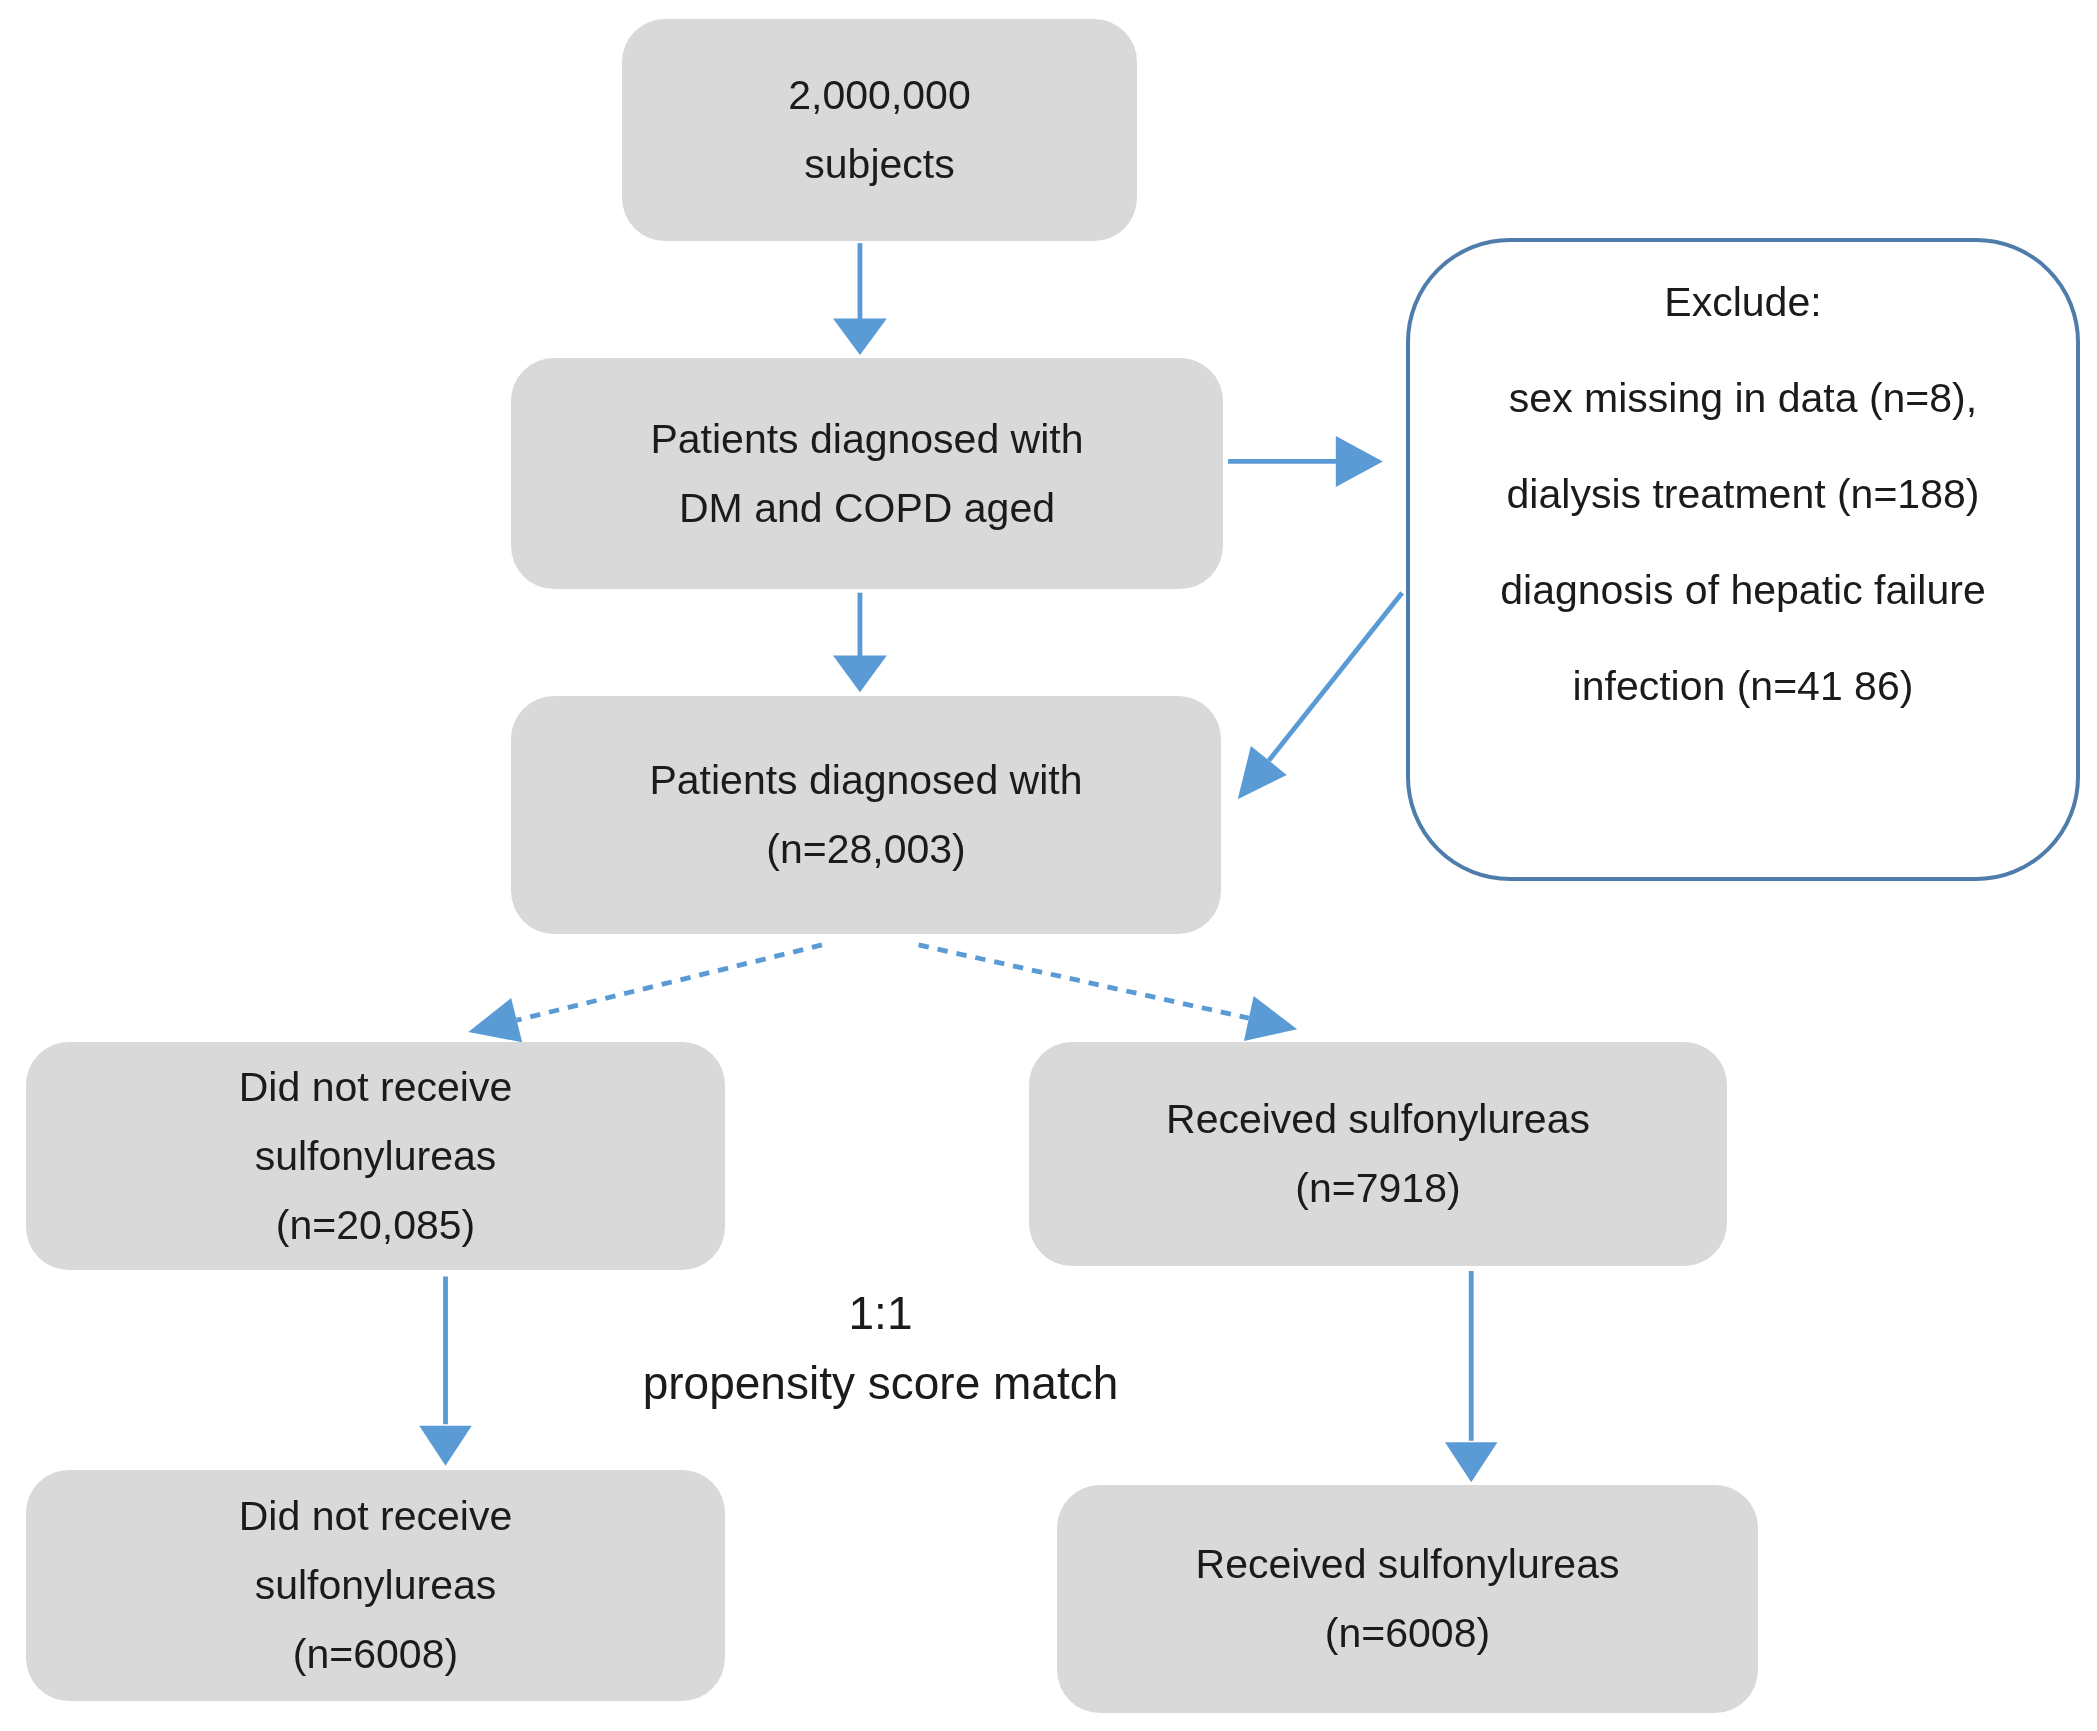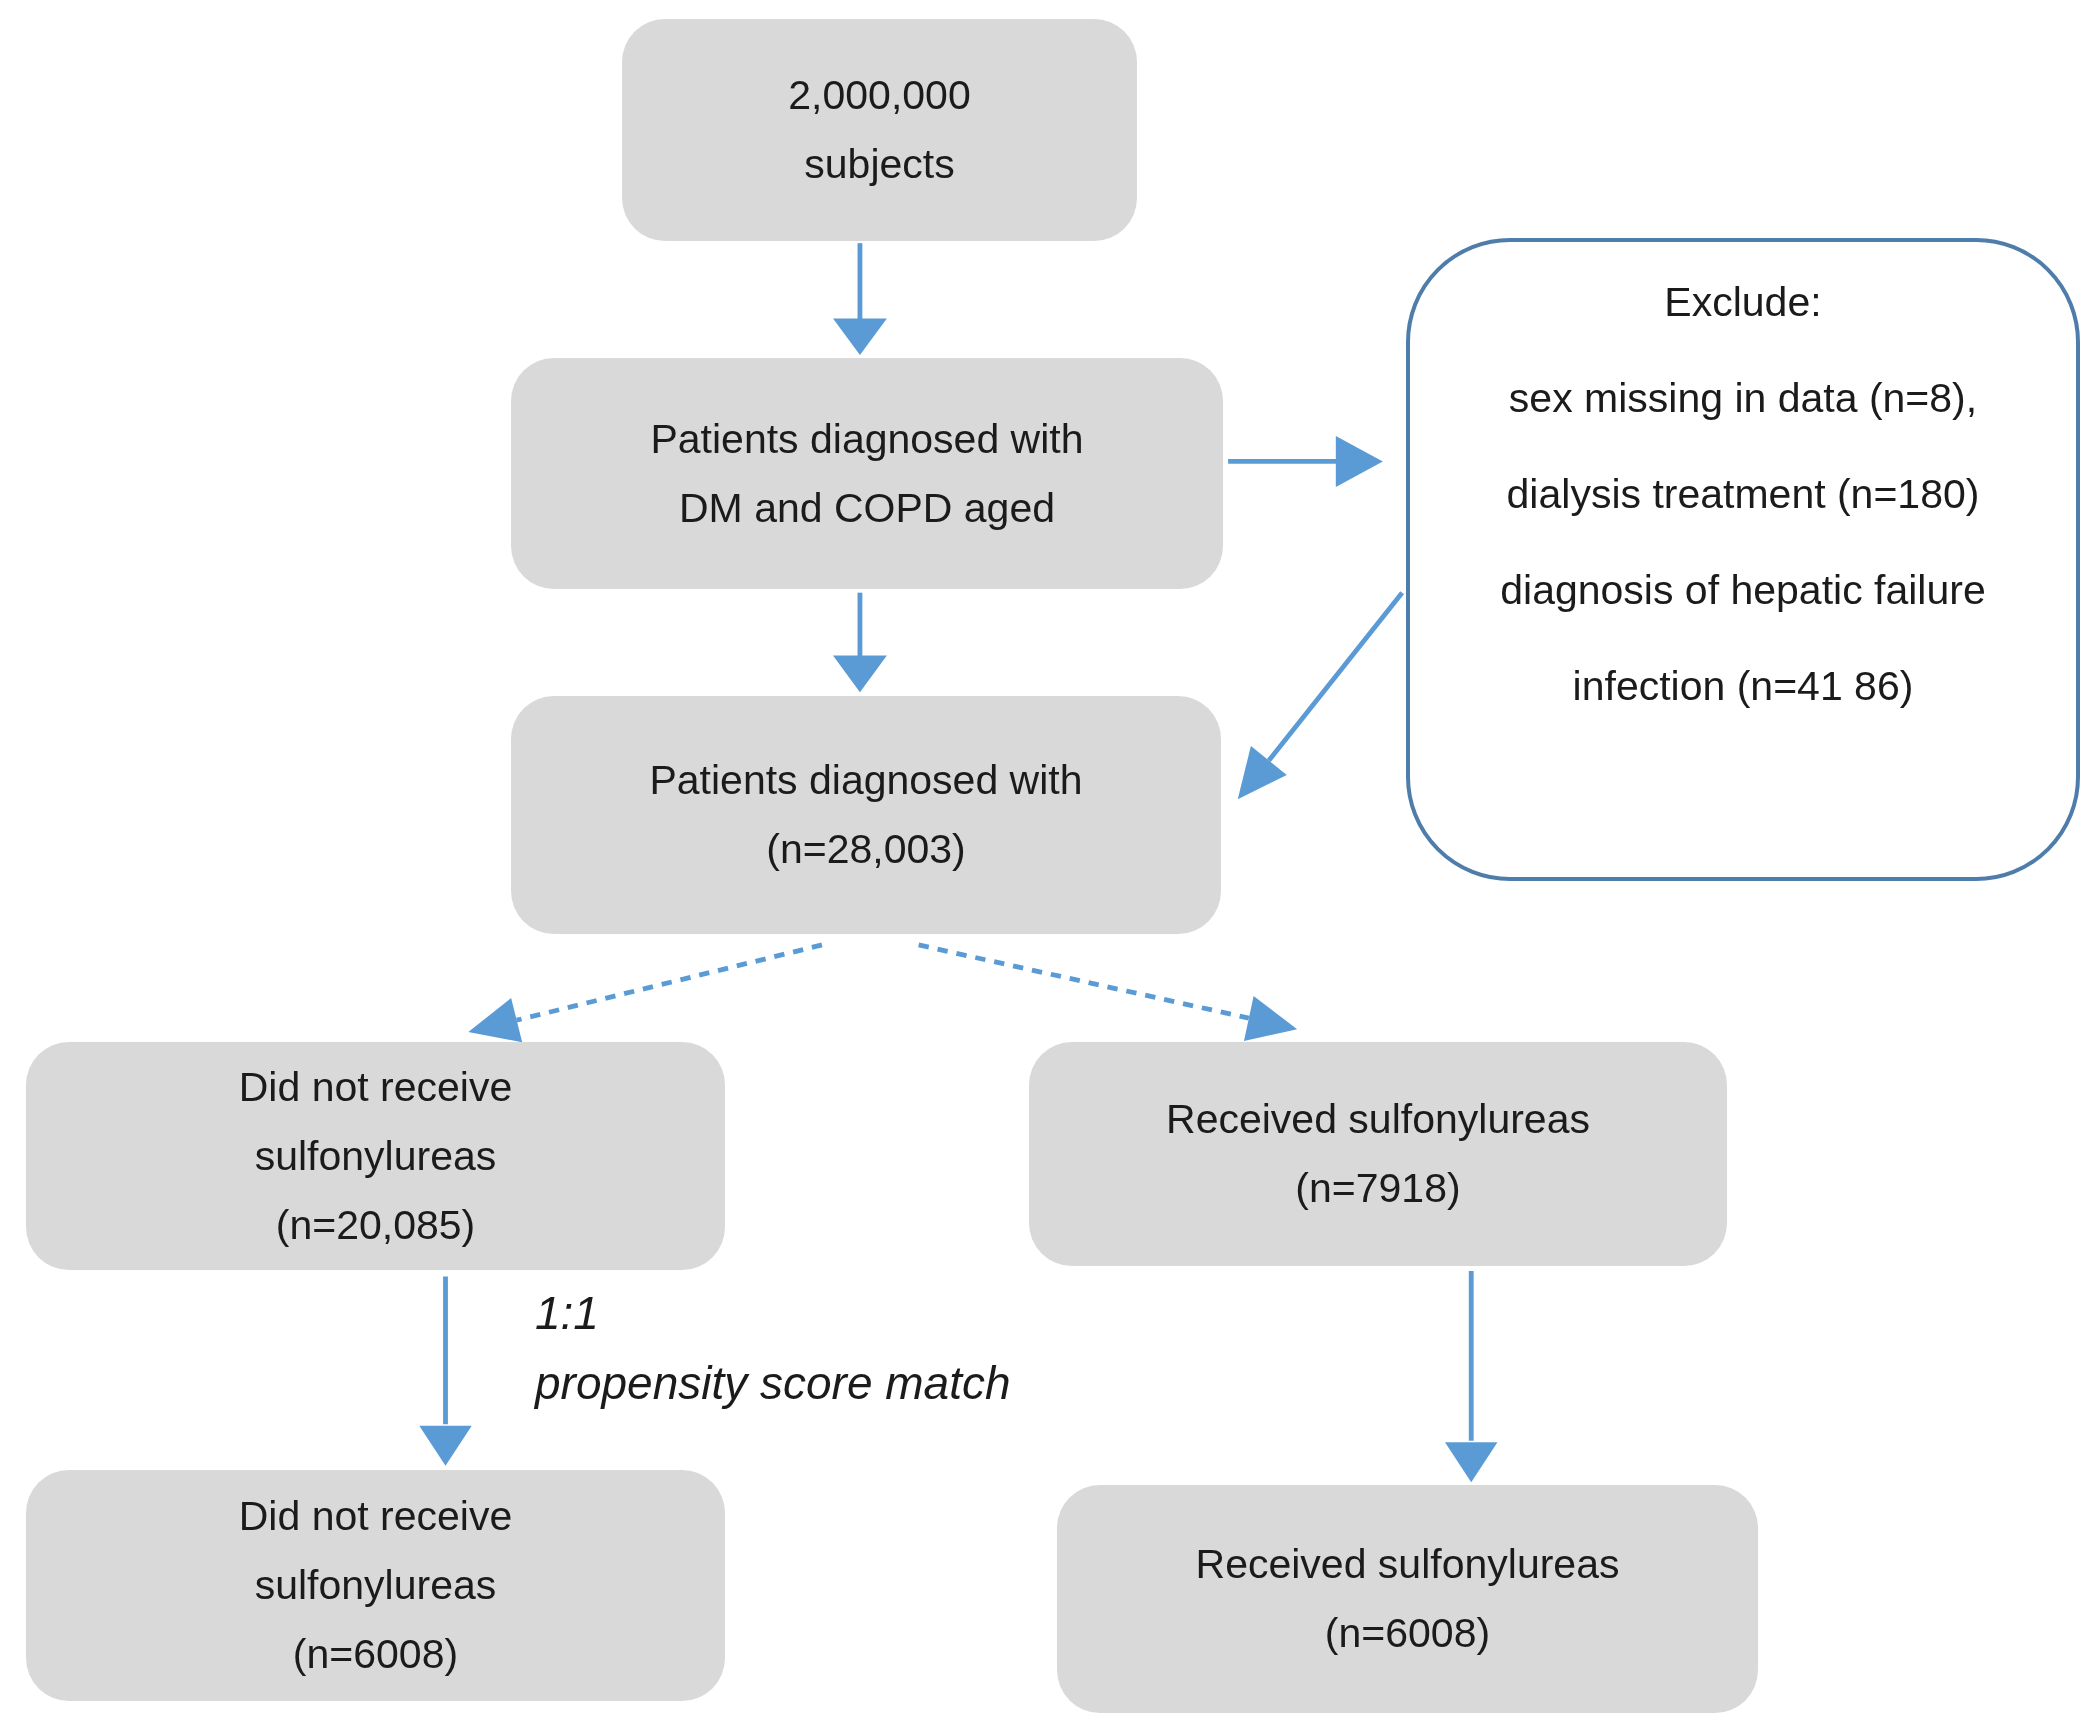--- a/index.html
+++ b/index.html
@@ -38,24 +38,23 @@
     border-radius:104px;
     justify-content:flex-start;
     padding-top:23.5px;
     box-sizing:border-box;
     line-height:72px;
     gap:24px;
   }
   .match-label{
     position:absolute;
     left:535px;top:1278px;width:691px;
-    text-align:left;
+    text-align:center;
     font-size:46px;line-height:70px;
     color:var(--text-color);
-    font-style:italic;
   }
 </style>
 </head>
 <body>
 
 <div class="canvas">
 
   <svg class="arrows" viewBox="0 0 3036 2506" xmlns="http://www.w3.org/2000/svg" aria-hidden="true">
     <g>
       <line class="connector" x1="1245" y1="352" x2="1245" y2="468"></line>
@@ -97,21 +96,21 @@
   </div>
 
   <div class="node" style="left:511px;top:358px;width:712px;height:231px;">
     <div class="line">Patients diagnosed with</div>
     <div class="line">DM and COPD aged</div>
   </div>
 
   <div class="node exclude" style="left:1406px;top:238px;width:674px;height:643px;">
     <div class="line">Exclude:</div>
     <div class="line">sex missing in data (n=8),</div>
-    <div class="line">dialysis treatment (n=180)</div>
+    <div class="line">dialysis treatment (n=188)</div>
     <div class="line">diagnosis of hepatic failure</div>
     <div class="line">infection (n=41 86)</div>
   </div>
 
   <div class="node" style="left:511px;top:696px;width:710px;height:238px;">
     <div class="line">Patients diagnosed with</div>
     <div class="line">(n=28,003)</div>
   </div>
 
   <div class="node" style="left:26px;top:1042px;width:699px;height:228px;">

